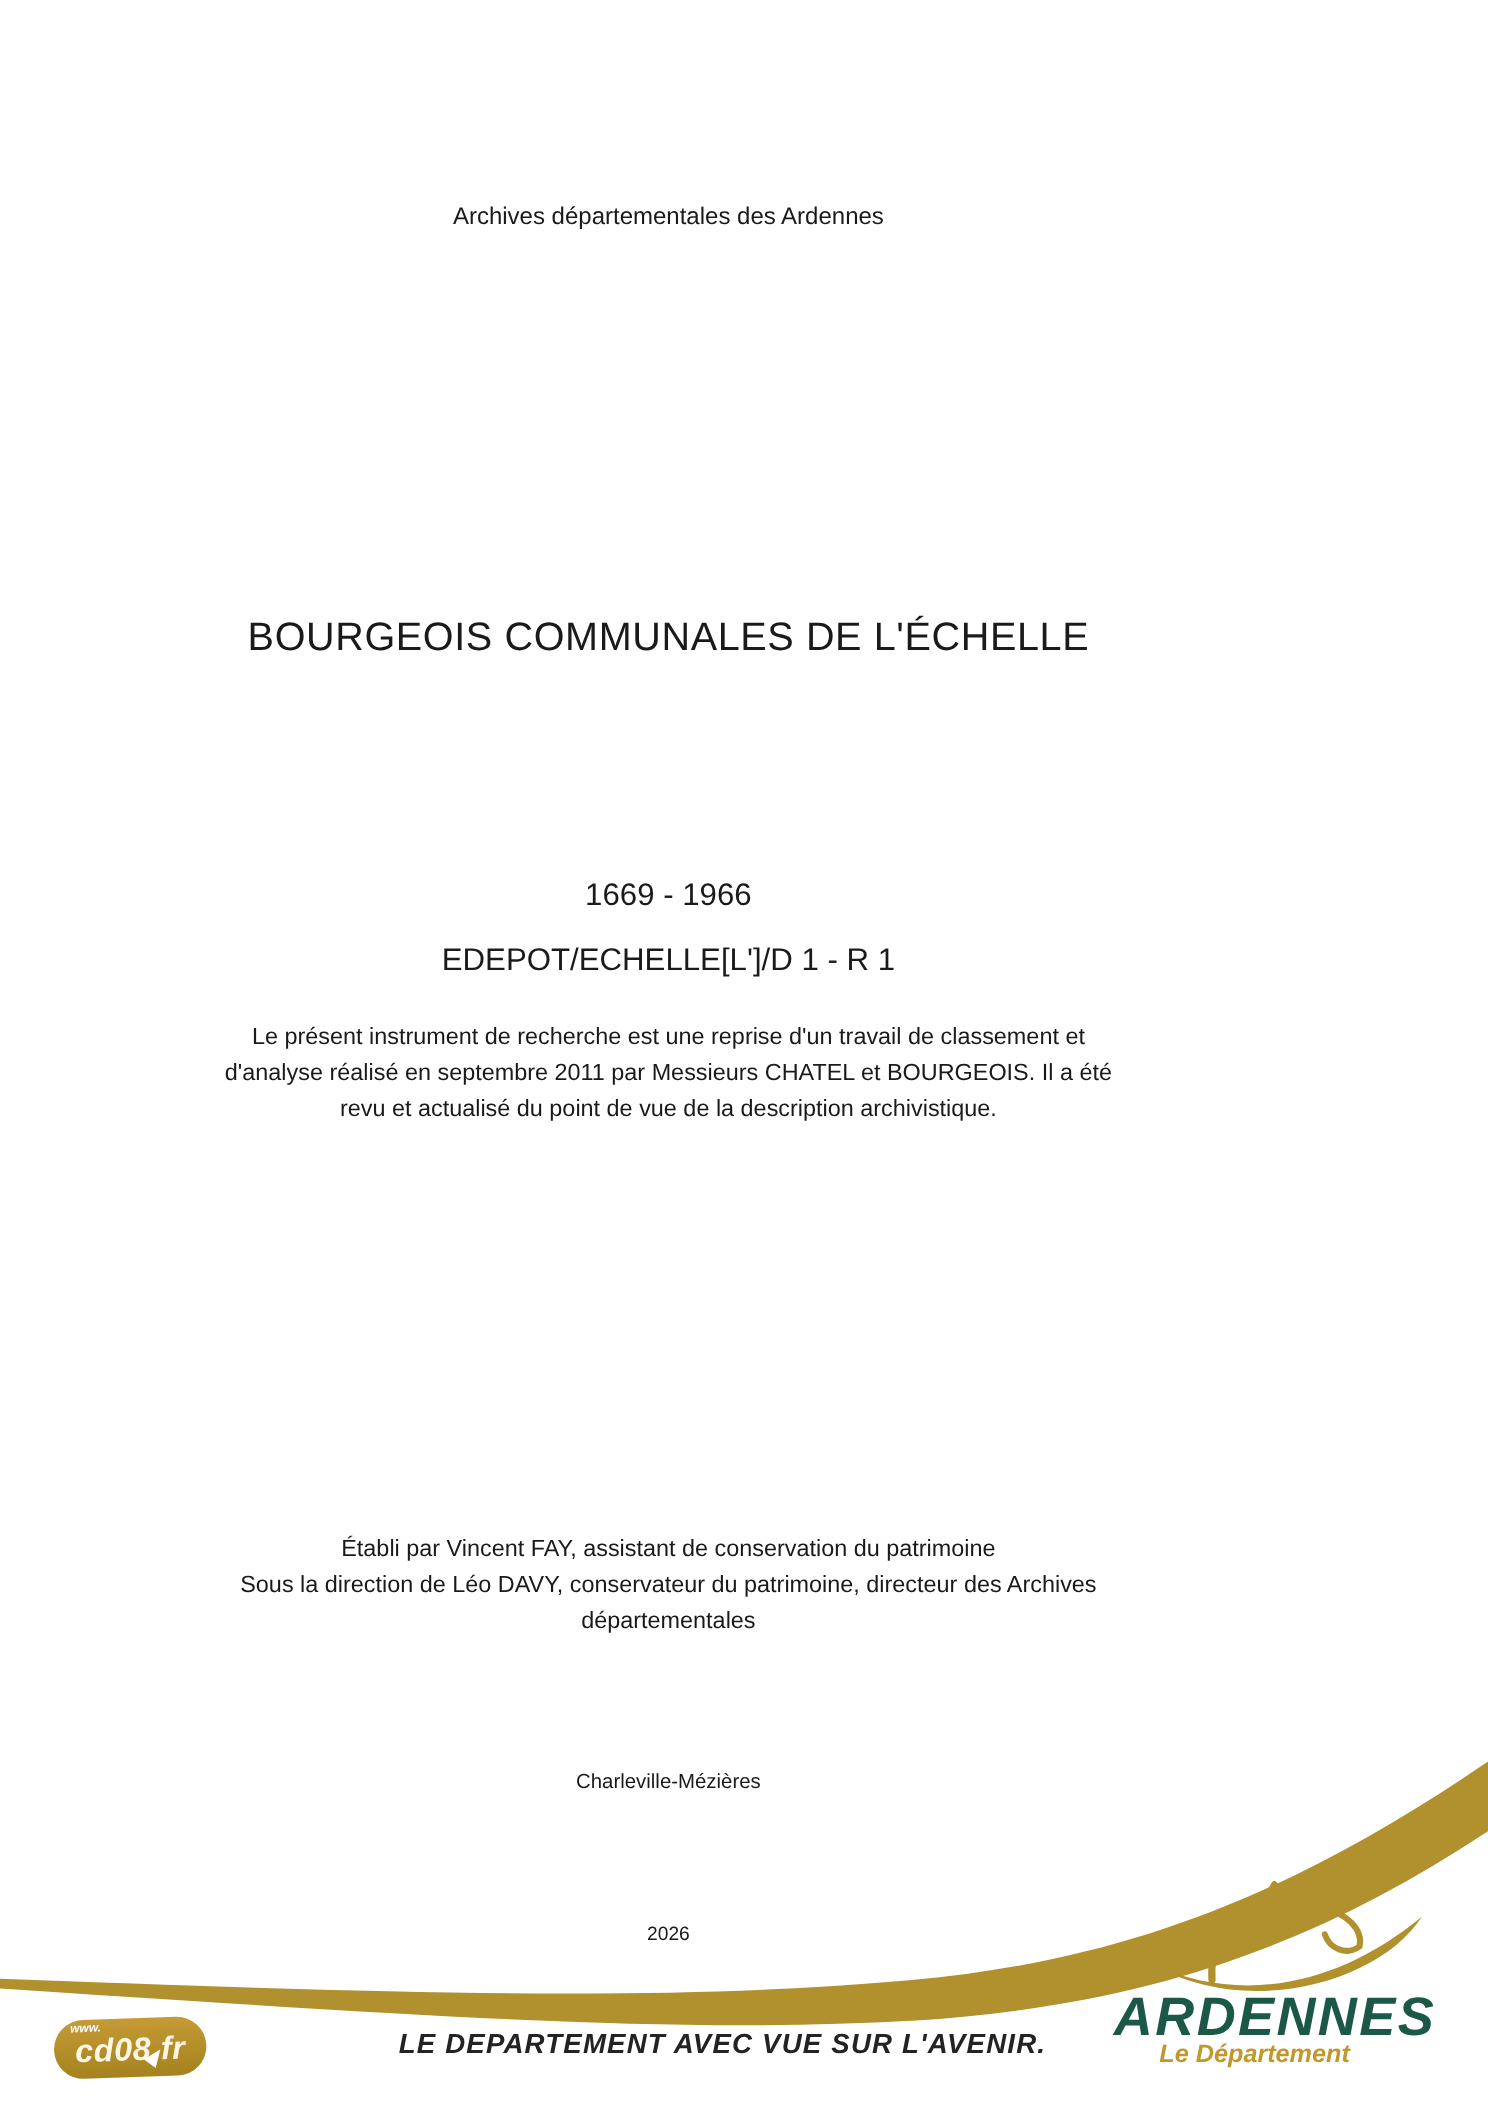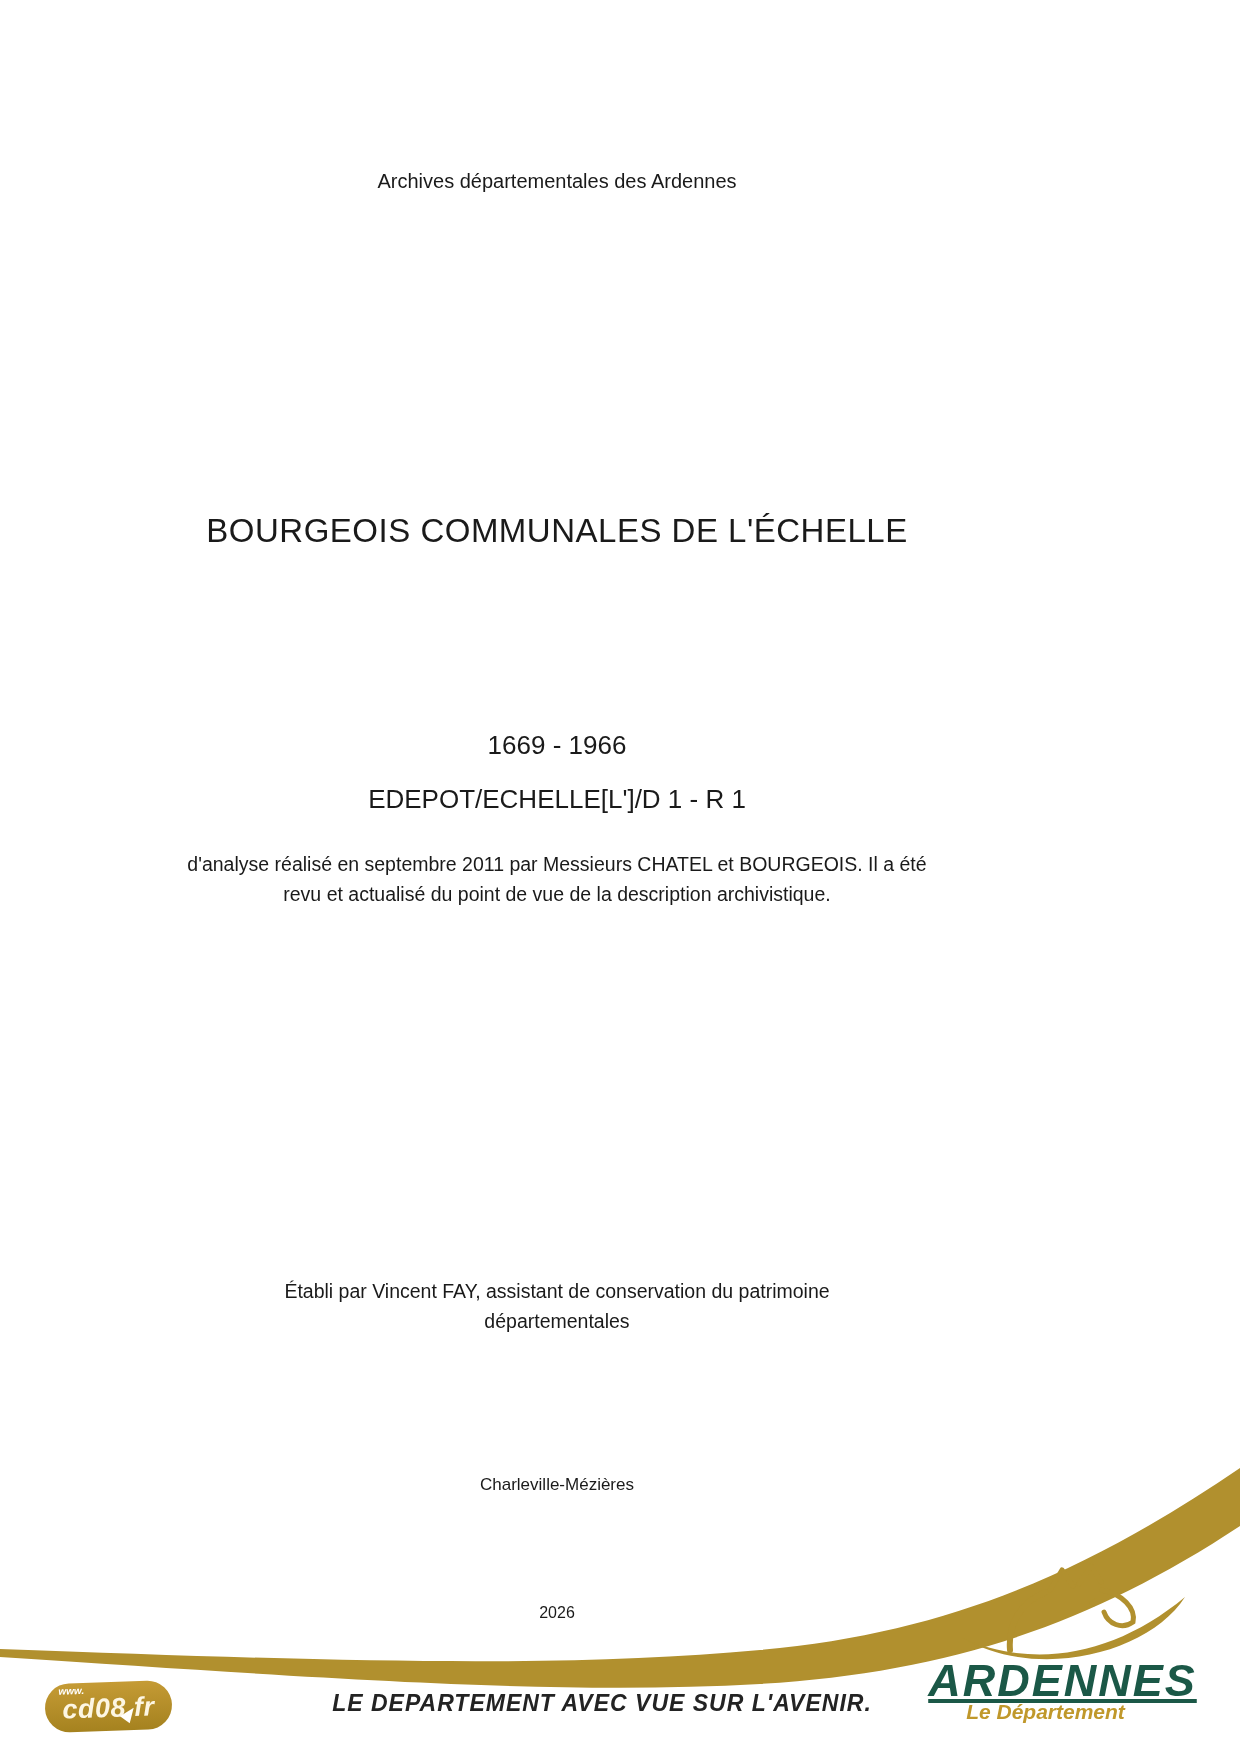--- a/index.html
+++ b/index.html
@@ -29,21 +29,21 @@
 
   .slogan {
     position:absolute; left:0; top:1690px; width:1140px; text-align:center;
     font-size:23px; font-weight:bold; font-style:italic;
     color:#232323; letter-spacing:1px;margin-left:32px;
   }
 
   .ardennes-name {
     position:absolute; left:905px; top:1658px; width:315px; text-align:center;
     font-size:45px; font-weight:bold; font-style:italic;
-    color:#1B5847; letter-spacing:2px; line-height:1;text-decoration:underline;
+    color:#1B5847; letter-spacing:2px; line-height:1;
   }
   .ardennes-sub {
     position:absolute; left:888px; top:1701px; width:315px; text-align:center;
     font-size:21px; font-weight:bold; font-style:italic;
     color:#C0982B; line-height:1;
   }
 
   .cd08 {
     position:absolute; left:45px; top:1682px; width:127px; height:49px;
     background:linear-gradient(#c59b35,#a5821f);
@@ -72,26 +72,28 @@
 <body>
 
 <div class="centercol institution">Archives départementales des Ardennes</div>
 
 <div class="centercol doc-title">BOURGEOIS COMMUNALES DE L'ÉCHELLE</div>
 
 <div class="centercol date-range">1669 - 1966</div>
 <div class="centercol reference">EDEPOT/ECHELLE[L']/D 1 - R 1</div>
 
 <div class="centercol description">
+  <div>Le présent instrument de recherche est une reprise d'un travail de classement et</div>
   <div>d'analyse réalisé en septembre 2011 par Messieurs CHATEL et BOURGEOIS. Il a été</div>
   <div>revu et actualisé du point de vue de la description archivistique.</div>
 </div>
 
 <div class="centercol credits">
   <div>Établi par Vincent FAY, assistant de conservation du patrimoine</div>
+  <div>Sous la direction de Léo DAVY, conservateur du patrimoine, directeur des Archives</div>
   <div>départementales</div>
 </div>
 
 <div class="centercol place">Charleville-Mézières</div>
 <div class="centercol year">2026</div>
 
 <svg class="footer-art" viewBox="0 1400 1240 353" aria-hidden="true">
 
   <path d="M0,1649 C 350,1662 560,1668 760,1650 C 950,1633 1090,1570 1240,1468
            L1240,1526 C 1090,1625 950,1672 760,1684 C 560,1695 350,1680 0,1657 Z" fill="#B1902E"></path>

